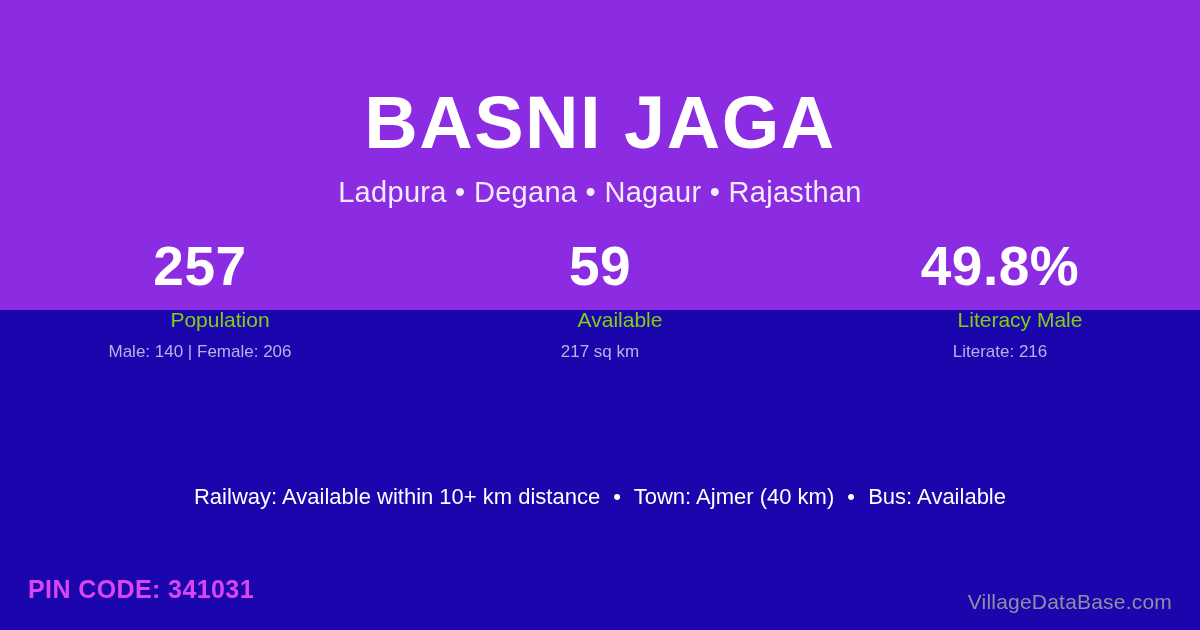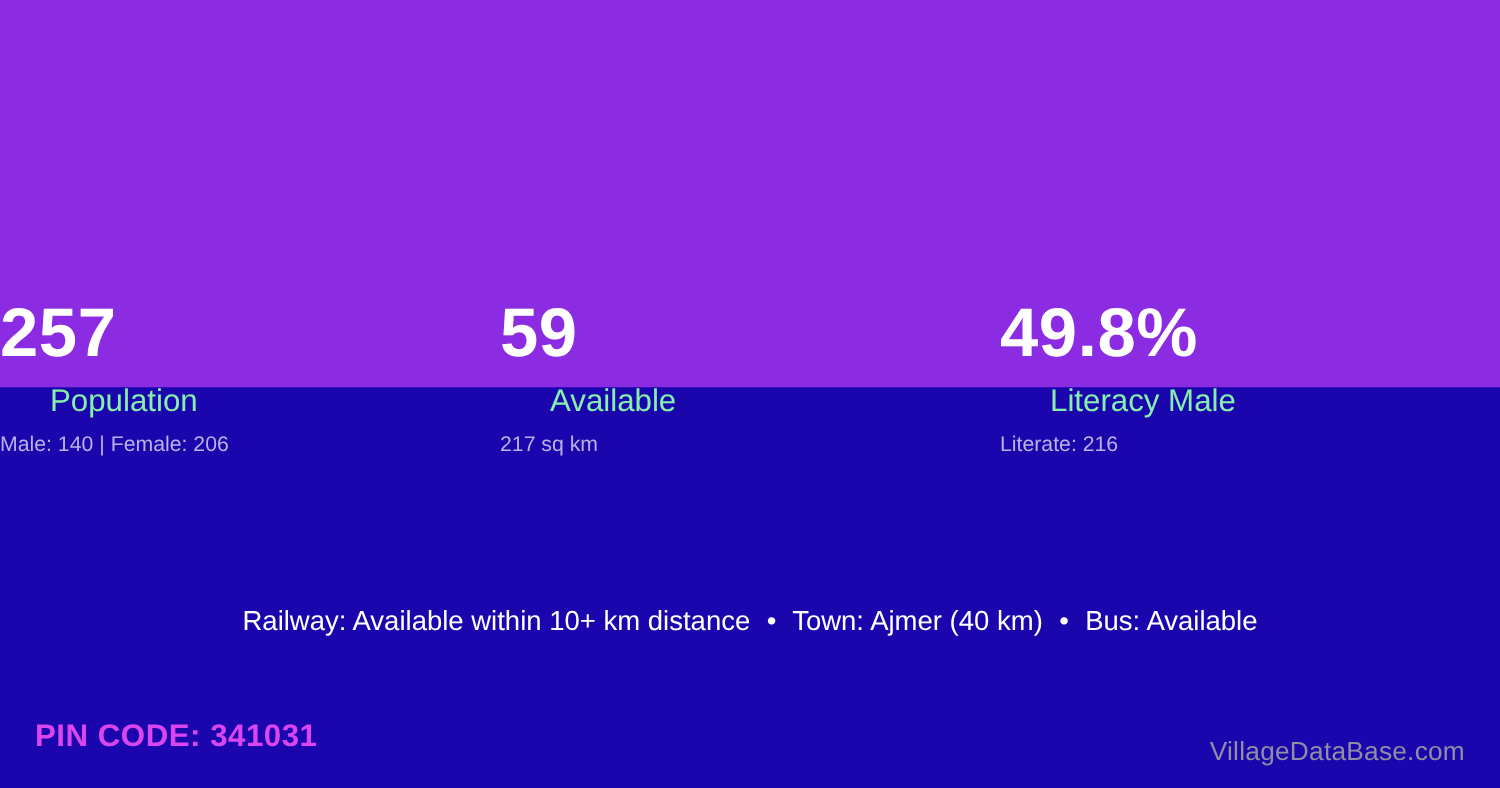--- a/index.html
+++ b/index.html
@@ -71,36 +71,36 @@
   .stats {
     position: absolute;
     left: 0;
     top: 238px;
     width: 1200px;
     display: flex;
   }
 
   .stat {
     flex: 1 1 0;
-    text-align: left;
+    text-align: center;
   }
 
   .stat-value {
     font-size: 55px;
     font-weight: 700;
     color: #ffffff;
     line-height: 1.05;
     letter-spacing: 0.5px;
   }
 
   .stat-label {
     margin-top: 12px;
-    font-size: 25px;
+    font-size: 21px;
     font-weight: 400;
-    color: #86efac;
+    color: #84cc16;
     line-height: 1.1;
     margin-left: 40px;
   }
 
   .stat-sub {
     margin-top: 12px;
     font-size: 17px;
     font-weight: 400;
     color: #b9b2e6;
     line-height: 1.1;
@@ -144,20 +144,24 @@
   }
 </style>
 </head>
 <body>
 
 <div id="card">
 
   <div class="band-purple"></div>
   <div class="band-blue"></div>
 
+  <div class="header">
+    <div class="village-title">BASNI JAGA</div>
+    <div class="village-subtitle">Ladpura  •  Degana  •  Nagaur  •  Rajasthan</div>
+  </div>
 
   <div class="stats">
 
     <div class="stat">
       <div class="stat-value">257</div>
       <div class="stat-label">Population</div>
       <div class="stat-sub">Male: 140 | Female: 206</div>
     </div>
 
     <div class="stat">

